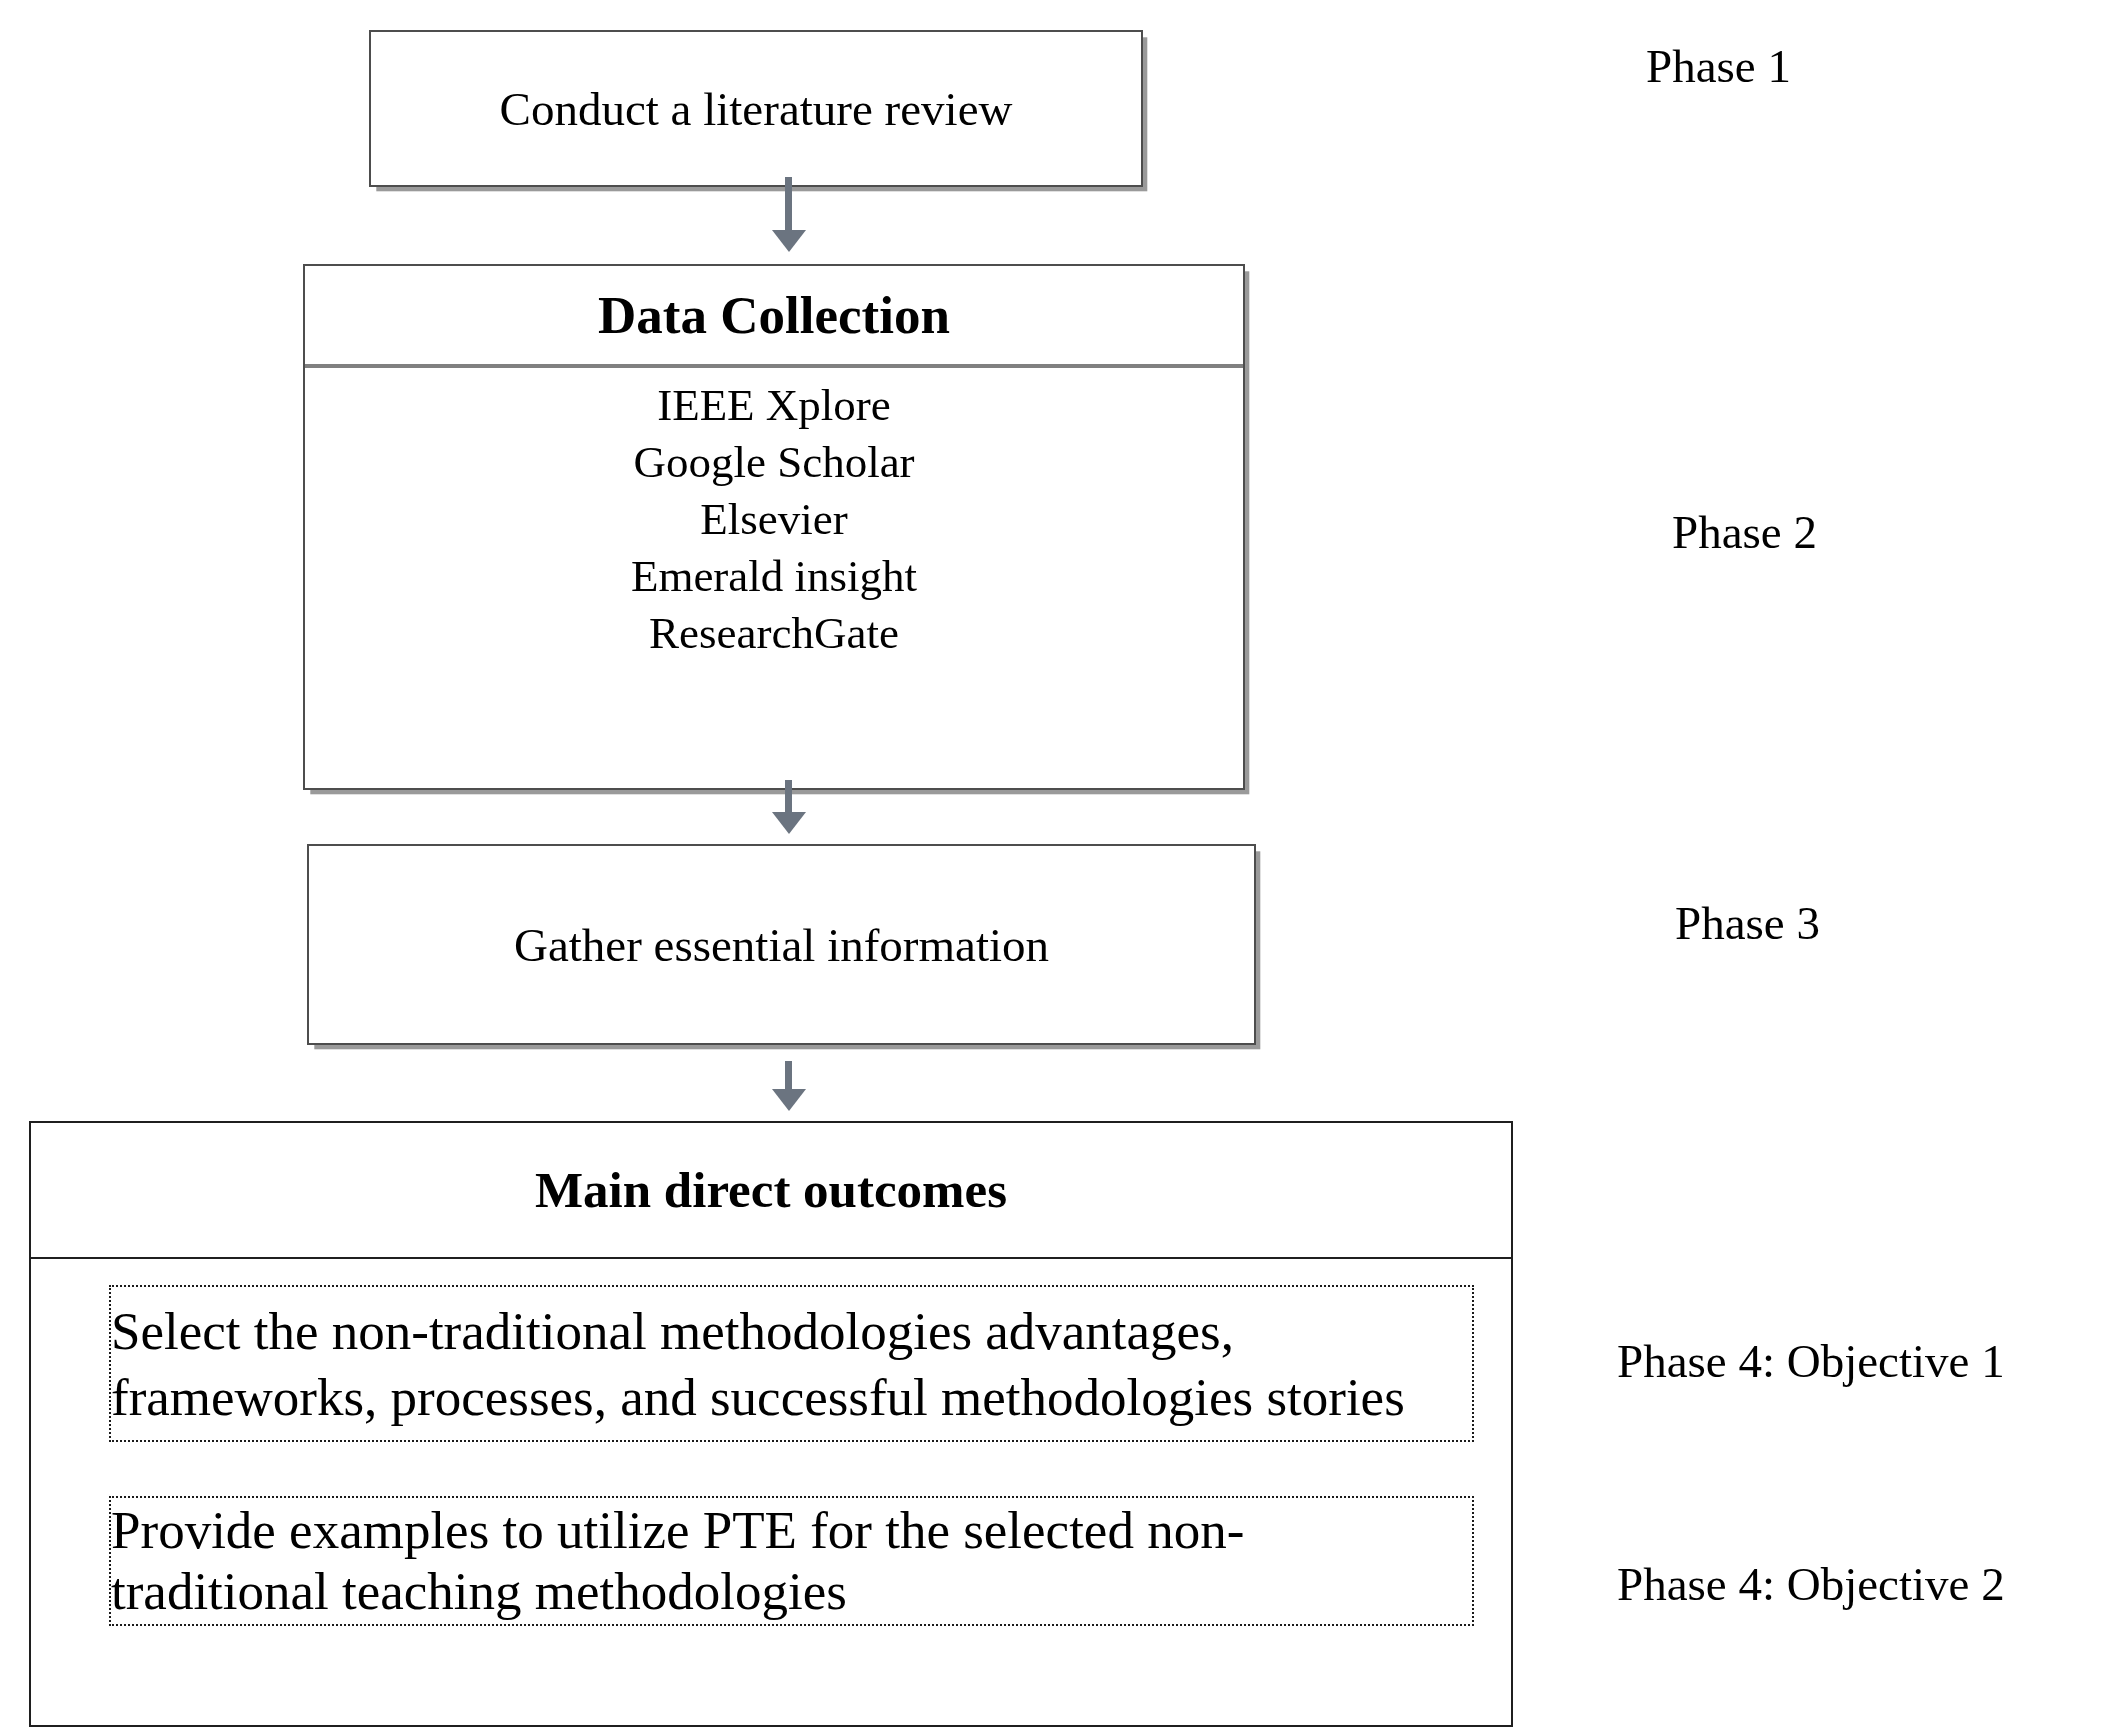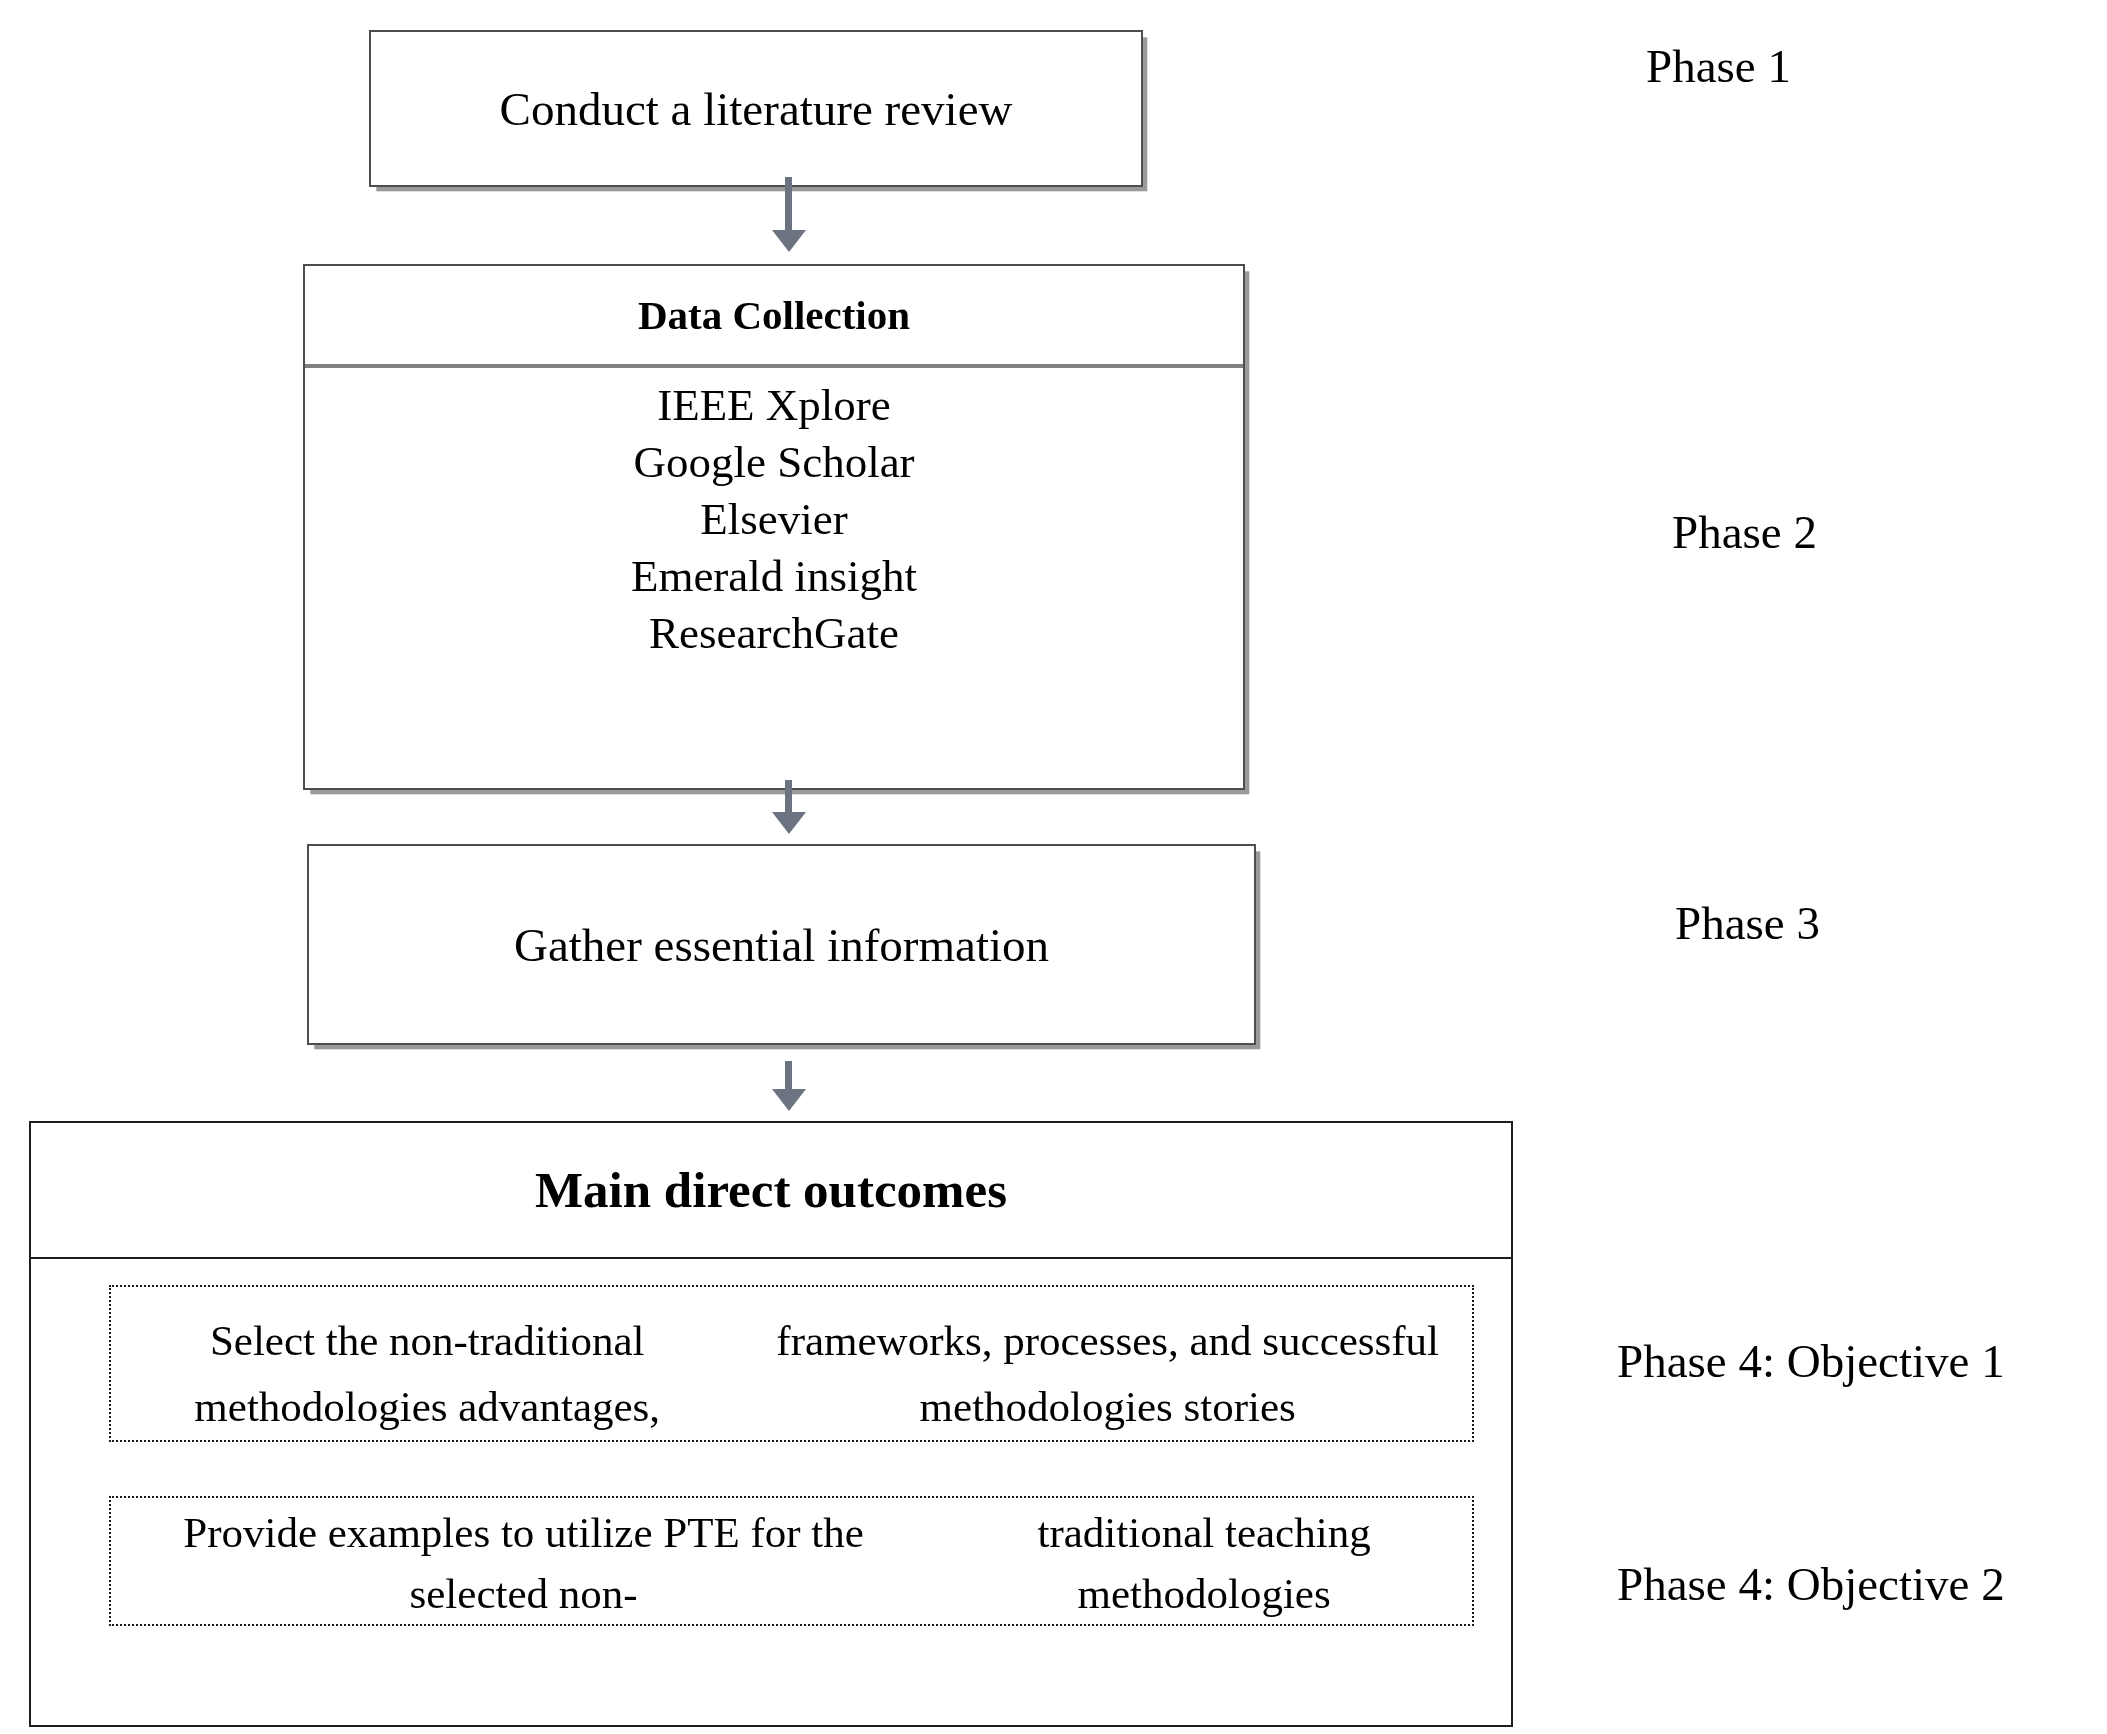--- a/index.html
+++ b/index.html
@@ -37,21 +37,21 @@
     left: 303px; top: 252px; width: 942px; height: 526px;
     border: 2.2px solid #4d4d4d;
     box-shadow: 5.8px 5.8px 0 -1.5px #9a9a9a;
   }
   .box2-header {
     height: 102px;
     display: flex;
     align-items: center;
     justify-content: center;
     font-weight: bold;
-    font-size: 41px;
+    font-size: 53px;
     border-bottom: 4.4px solid #808080;
     box-sizing: border-box;
   }
   .source-list {
     padding-top: 8.8px;
     text-align: center;
     font-size: 45px;
   }
   .source-item { line-height: 57px; }
 
@@ -67,25 +67,25 @@
     font-weight: bold;
     font-size: 51px;
     border-bottom: 2.2px solid #1f1f1f;
     box-sizing: border-box;
   }
   .dotted-box {
     position: absolute;
     border: 2.2px dotted #1a1a1a;
     box-sizing: border-box;
     display: flex;
-    flex-direction: row;
-    align-items: flex-end;
+    flex-direction: column;
+    align-items: flex-start;
     justify-content: center;
     text-align: center;
-    font-size: 43px;
+    font-size: 53px;
     background: #ffffff;
   }
   .dotted1 { left: 109px; top: 1285px; width: 1365px; height: 157px; }
   .dotted1 .line { line-height: 66px; }
   .dotted2 { left: 109px; top: 1496px; width: 1365px; height: 130px; }
   .dotted2 .line { line-height: 61px; }
 
   .arrow-stem {
     position: absolute;
     width: 6.6px;

